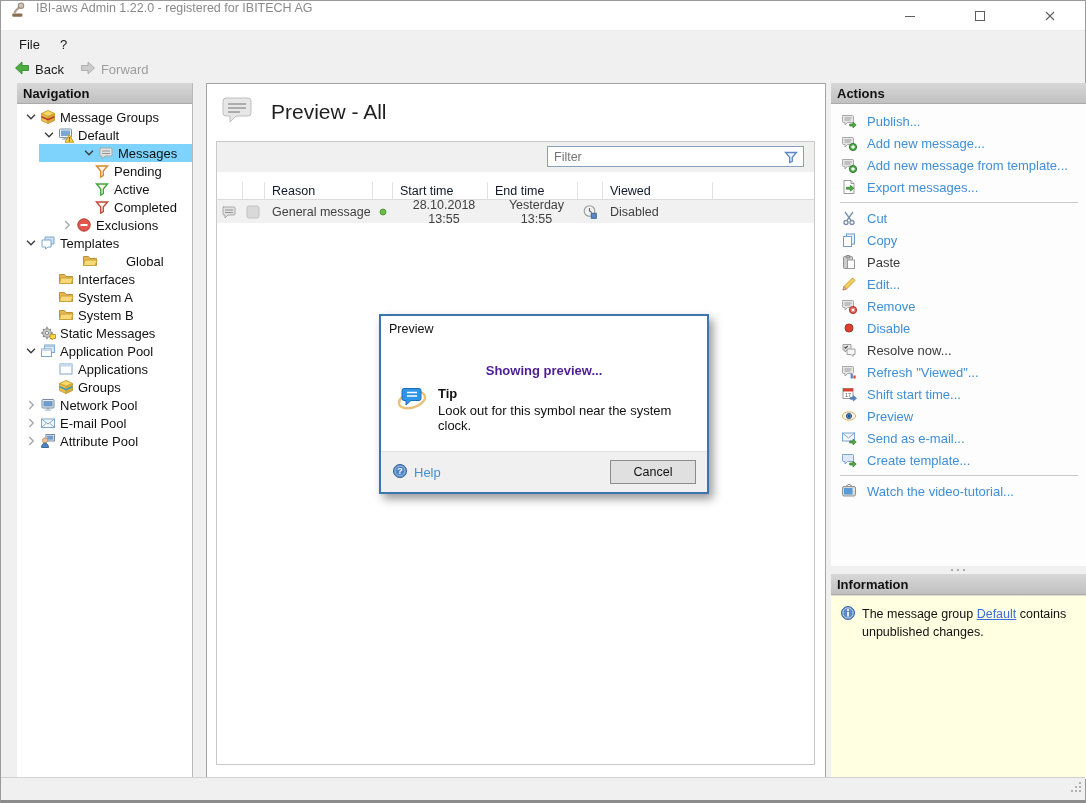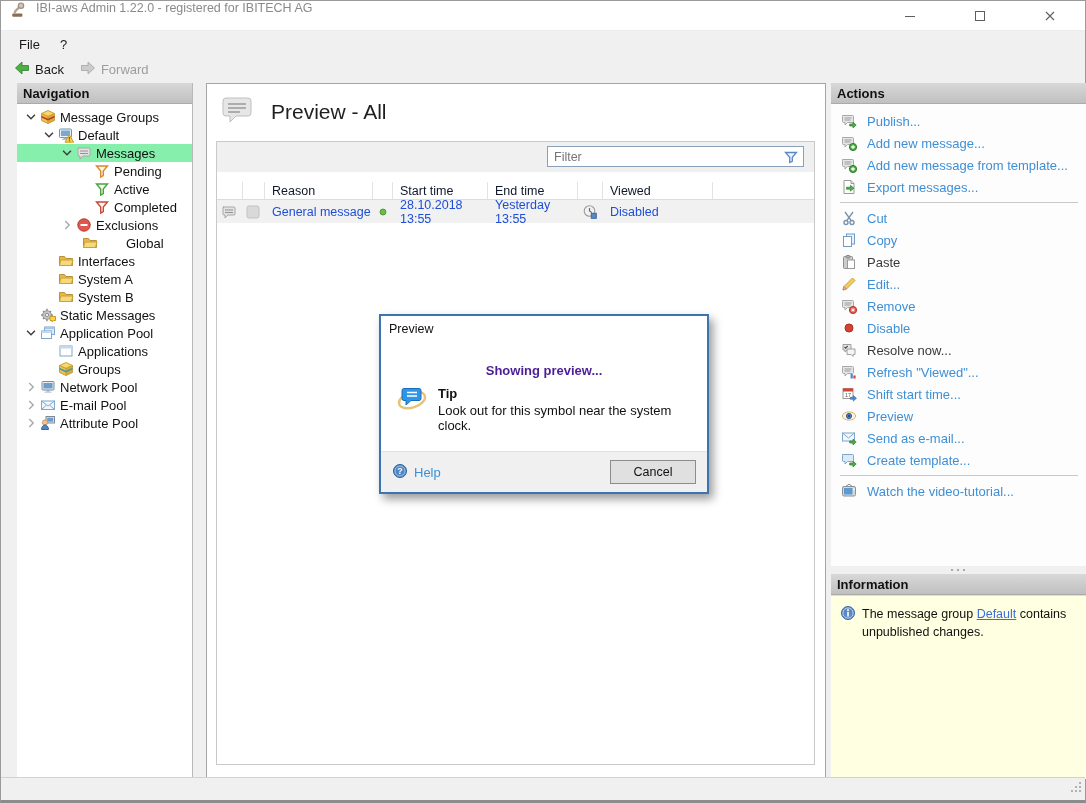--- a/index.html
+++ b/index.html
@@ -23,40 +23,40 @@
   .tool-btn.disabled{color:#9d9d9d;}
   
   .panel-header{height:21px;background:linear-gradient(#d8d8d8,#c0c0c0);
     border-bottom:1px solid #ababab;display:flex;align-items:center;padding-left:6px;
     font-size:13px;font-weight:bold;color:#111;box-sizing:border-box;}
   
   .nav-panel{position:absolute;left:16px;top:82px;width:176px;height:696px;background:#fff;
     border-right:1px solid #b9b9b9;box-sizing:border-box;}
   .tree{padding-top:4px;}
   .tree-row{height:18px;display:flex;align-items:center;font-size:13px;color:#111;cursor:default;white-space:nowrap;}
-  .tree-row.selected{background:#86efac;}
+  .tree-row.selected{background:#7dd3fc;margin-left:22px;}
   .chev{width:16px;height:16px;flex:0 0 16px;display:flex;align-items:center;justify-content:center;}
   .ti{width:17px;height:16px;flex:0 0 17px;display:flex;align-items:center;justify-content:center;}
   .tl{margin-left:4px;}
   
   .center-panel{position:absolute;left:205px;top:82px;width:620px;height:696px;background:#fff;
     border:1px solid #a5a5a5;box-sizing:border-box;}
   .content-title{position:absolute;left:13px;top:11px;display:flex;align-items:center;gap:17px;}
   .content-title h1{margin:0;font-size:21px;font-weight:400;color:#1f1f1f;}
   .table-wrap{position:absolute;left:9px;top:57px;width:599px;bottom:13px;
     border:1px solid #c9c9c9;box-sizing:border-box;background:#fff;}
   .filter-strip{height:30px;background:#f0f0f0;position:relative;}
   .filter-box{position:absolute;right:10px;top:4px;width:257px;height:21px;background:#fff;
     border:1px solid #8aa0b8;display:flex;align-items:center;box-sizing:border-box;}
   .filter-box input{border:0;outline:0;flex:1;min-width:0;font-size:12.5px;padding-left:6px;
     color:#444;background:transparent;font-family:inherit;}
   .filter-funnel{width:18px;height:16px;flex:0 0 18px;margin-right:2px;}
   .thead{display:flex;height:27px;align-items:flex-end;border-bottom:1px solid #dcdcdc;font-size:12.5px;color:#0f172a;}
   .hc{height:17px;display:flex;align-items:center;padding-left:7px;box-sizing:border-box;border-right:1px solid #e3e3e3;}
-  .trow{display:flex;height:23px;align-items:center;background:#f1f1f1;font-size:12.5px;color:#1d4ed8;}
+  .trow{display:flex;height:23px;align-items:center;background:#f1f1f1;font-size:12.5px;color:#404040;text-align:center;}
   .tc{height:23px;display:flex;align-items:center;padding-left:7px;box-sizing:border-box;}
   .w-i1{width:26px;padding-left:4px;}.w-i2{width:22px;padding-left:2px;}
   .w-reason{width:108px;}.w-dot{width:20px;padding-left:3px;}
   .w-start{width:95px;}.w-end{width:90px;}.w-clock{width:25px;padding-left:4px;}
   .w-viewed{width:110px;}.w-fill{flex:1;border-right:0;}
   
   .right-panel{position:absolute;left:830px;top:82px;width:256px;height:696px;background:#fdfdfd;box-sizing:border-box;}
   .actions-list{position:absolute;left:0;right:0;top:21px;height:462px;background:#fdfdfd;padding-top:6px;box-sizing:border-box;}
   .action-row{display:flex;align-items:center;height:22px;padding-left:9px;gap:10px;font-size:13px;cursor:default;white-space:nowrap;}
   .action-row .al{color:#3f8fd6;}
@@ -227,20 +227,34 @@
             </svg>
           </span>
           <span class="ti">
             <svg viewBox="0 0 16 16" width="16" height="16">
               <circle cx="8" cy="8" r="6.2" fill="#e2574c" stroke="#b03a30"></circle>
               <rect x="4.5" y="7" width="7" height="2" fill="#fff"></rect>
             </svg>
           </span>
           <span class="tl">Exclusions</span>
         </div>
+        <div class="tree-row" style="padding-left: 6px;">
+          <span class="chev">
+            <svg viewBox="0 0 16 16" width="14" height="14">
+              <path d="M3.5 5.5 L8 10 L12.5 5.5" fill="none" stroke="#3c3c3c" stroke-width="1.6"></path>
+            </svg>
+          </span>
+          <span class="ti">
+            <svg viewBox="0 0 16 16" width="16" height="16">
+              <path d="M5 2 h9 v7 h-3 v2 l-2.5 -2 H5 z" fill="#cfe2f4" stroke="#7da7cc"></path>
+              <path d="M2 5 h9 v7 H8 l-2.5 2 v-2 H2 z" fill="#ffffff" stroke="#7da7cc"></path>
+            </svg>
+          </span>
+          <span class="tl">Templates</span>
+        </div>
         <div class="tree-row" style="padding-left: 24px; gap: 24px;">
           <span class="chev"></span>
           <span class="ti">
             <svg viewBox="0 0 16 16" width="16" height="16">
               <path d="M1.5 3.5 h5 l1.5 2 h6.5 v7 h-13 z" fill="#e6b84c" stroke="#b8923a"></path>
               <path d="M2.8 7 h12.2 l-1.6 5.5 H1.5 z" fill="#f7d978" stroke="#c9a23a"></path>
             </svg>
           </span>
           <span class="tl">Global</span>
         </div>

